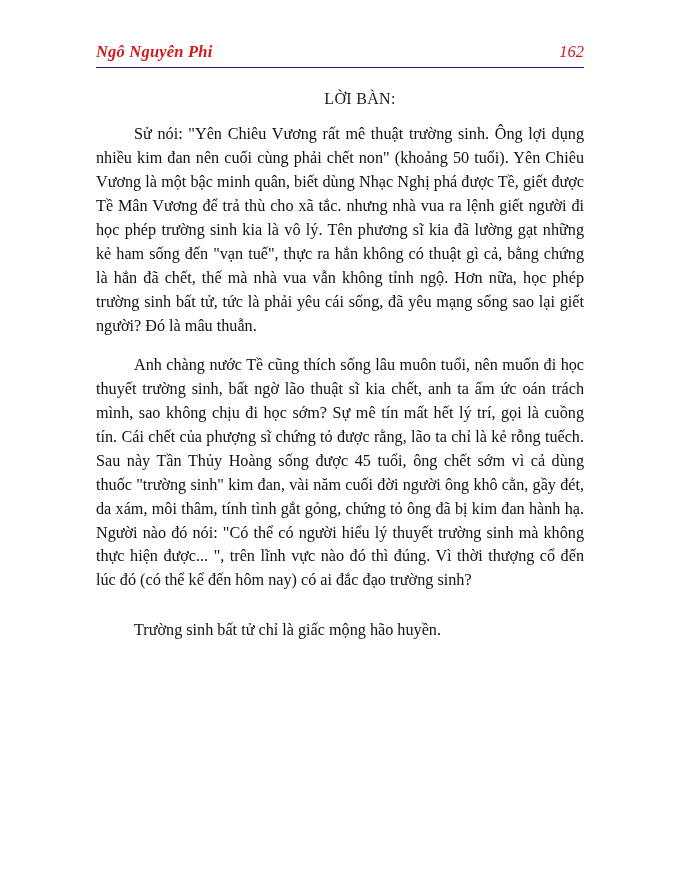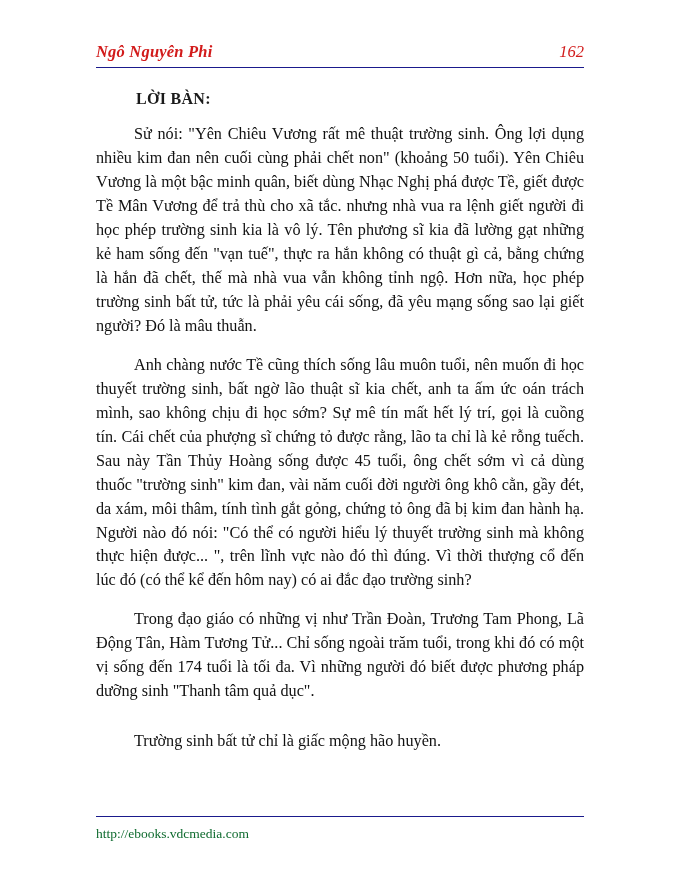--- a/index.html
+++ b/index.html
@@ -49,23 +49,24 @@
     margin-top: 5px;
     border-top: 1.6px solid #1a1a8c;
     width: 100%;
   }
 
   
   .section-label {
     margin-top: 22px;
     margin-left: 40px;
     font-size: 16px;
-    font-weight: bold;
+    font-weight: normal;
     color: #1a1a1a;
     letter-spacing: 0.3px;
+    text-align: center;
   }
   p.body {
     margin: 0;
     margin-top: 15px;
     text-align: justify;
     text-justify: inter-word;
     font-size: 16.2px;
     line-height: 1.48;
     text-indent: 38px;
     color: #111111;
@@ -103,23 +104,18 @@
     <div class="header-row">
       <div class="header-title">Ngô Nguyên Phi</div>
       <div class="header-page">162</div>
     </div>
     <div class="rule-top"></div>
 
     <div class="section-label">LỜI BÀN:</div>
 
     <p class="body">Sử nói: "Yên Chiêu Vương rất mê thuật trường sinh. Ông lợi dụng nhiều kim đan nên cuối cùng phải chết non" (khoảng 50 tuổi). Yên Chiêu Vương là một bậc minh quân, biết dùng Nhạc Nghị phá được Tề, giết được Tề Mân Vương để trả thù cho xã tắc. nhưng nhà vua ra lệnh giết người đi học phép trường sinh kia là vô lý. Tên phương sĩ kia đã lường gạt những kẻ ham sống đến "vạn tuế", thực ra hắn không có thuật gì cả, bằng chứng là hắn đã chết, thế mà nhà vua vẫn không tỉnh ngộ. Hơn nữa, học phép trường sinh bất tử, tức là phải yêu cái sống, đã yêu mạng sống sao lại giết người? Đó là mâu thuẫn.</p>
     <p class="body">Anh chàng nước Tề cũng thích sống lâu muôn tuổi, nên muốn đi học thuyết trường sinh, bất ngờ lão thuật sĩ kia chết, anh ta ấm ức oán trách mình, sao không chịu đi học sớm? Sự mê tín mất hết lý trí, gọi là cuồng tín. Cái chết của phượng sĩ chứng tỏ được rằng, lão ta chỉ là kẻ rỗng tuếch. Sau này Tần Thủy Hoàng sống được 45 tuổi, ông chết sớm vì cả dùng thuốc "trường sinh" kim đan, vài năm cuối đời người ông khô cằn, gầy đét, da xám, môi thâm, tính tình gắt gỏng, chứng tỏ ông đã bị kim đan hành hạ. Người nào đó nói: "Có thể có người hiểu lý thuyết trường sinh mà không thực hiện được... ", trên lĩnh vực nào đó thì đúng. Vì thời thượng cổ đến lúc đó (có thể kể đến hôm nay) có ai đắc đạo trường sinh?</p>
-    <p class="body">Trong đạo giáo có những vị như Trần Đoàn, Trương Tam Phong, Lã Động Tân, Hàm Tương Tử... Chỉ sống ngoài trăm tuổi, trong khi đó có một vị sống đến 174 tuổi là tối đa. Vì những người đó biết được phương pháp dưỡng sinh "Thanh tâm quả dục".</p>
     <p class="body tight">Trường sinh bất tử chỉ là giấc mộng hão huyền.</p>
 
   </div>
 
-  <div class="footer">
-    <div class="rule-bottom"></div>
-    <div class="footer-url">http://ebooks.vdcmedia.com</div>
-  </div>
 
 </div>
 
 </body></html>

